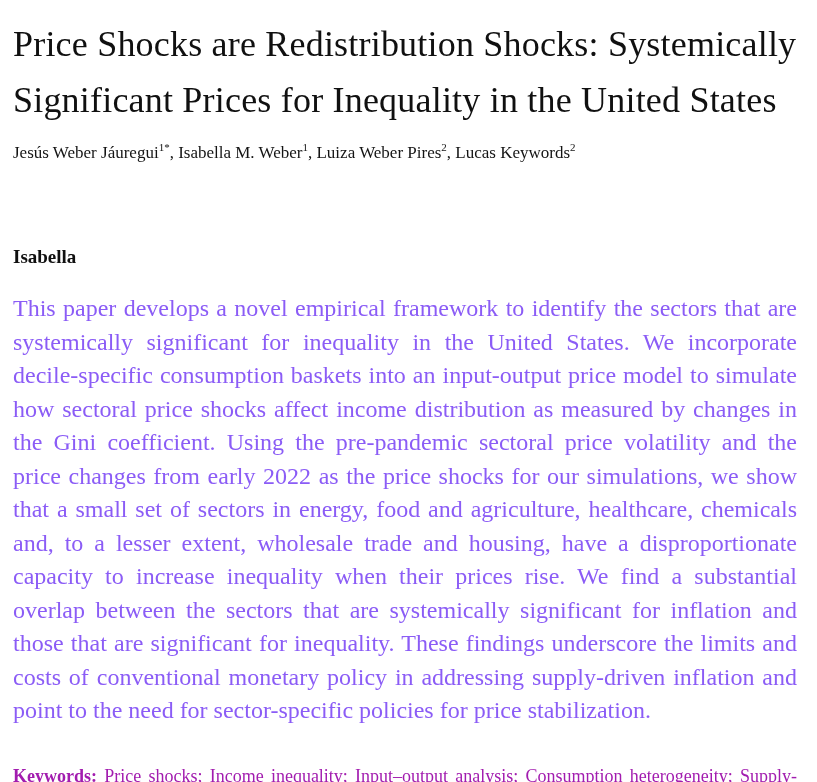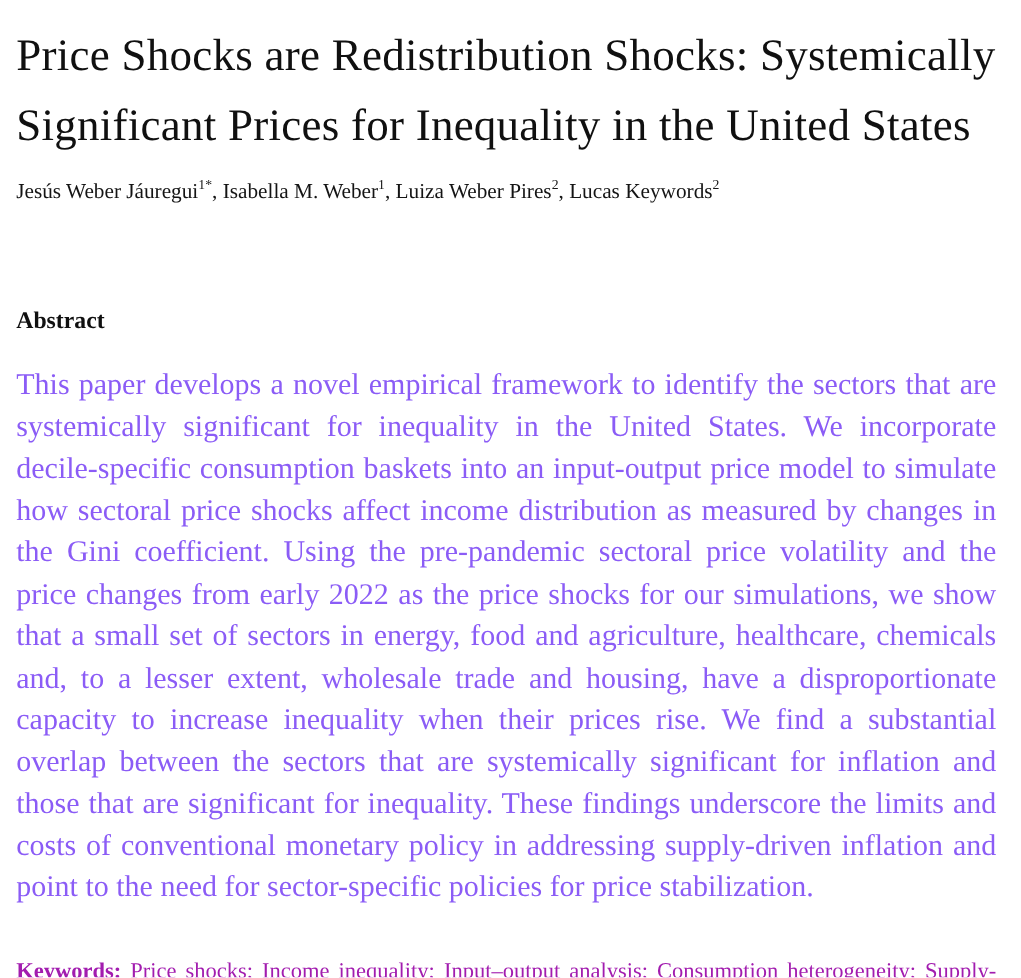--- a/index.html
+++ b/index.html
@@ -62,21 +62,21 @@
 
 <div class="page">
 
   <h1 class="title">
       <span class="title-line">Price Shocks are Redistribution Shocks: Systemically</span>
       <span class="title-line">Significant Prices for Inequality in the United States</span>
     </h1>
 
   <div class="authors"><span>Jesús Weber Jáuregui</span><sup>1*</sup>, <span>Isabella M. Weber</span><sup>1</sup>, <span>Luiza Weber Pires</span><sup>2</sup>, <span>Lucas Keywords</span><sup>2</sup></div>
 
-  <h2 class="abstract-heading">Abstract</h2>
+  <h2 class="abstract-heading">Isabella</h2>
 
   <p class="abstract-body">This paper develops a novel empirical framework to identify the sectors that are systemically significant for inequality in the United States. We incorporate decile-specific consumption baskets into an input-output price model to simulate how sectoral price shocks affect income distribution as measured by changes in the Gini coefficient. Using the pre-pandemic sectoral price volatility and the price changes from early 2022 as the price shocks for our simulations, we show that a small set of sectors in energy, food and agriculture, healthcare, chemicals and, to a lesser extent, wholesale trade and housing, have a disproportionate capacity to increase inequality when their prices rise. We find a substantial overlap between the sectors that are systemically significant for inflation and those that are significant for inequality. These findings underscore the limits and costs of conventional monetary policy in addressing supply-driven inflation and point to the need for sector-specific policies for price stabilization.</p>
 
   <p class="keywords">
     <span class="kw-label">Keywords:</span>
     <span> Price shocks; Income inequality; Input–output analysis; Consumption heterogeneity; Supply-driven inflation</span>
   </p>
 
 </div>
 

